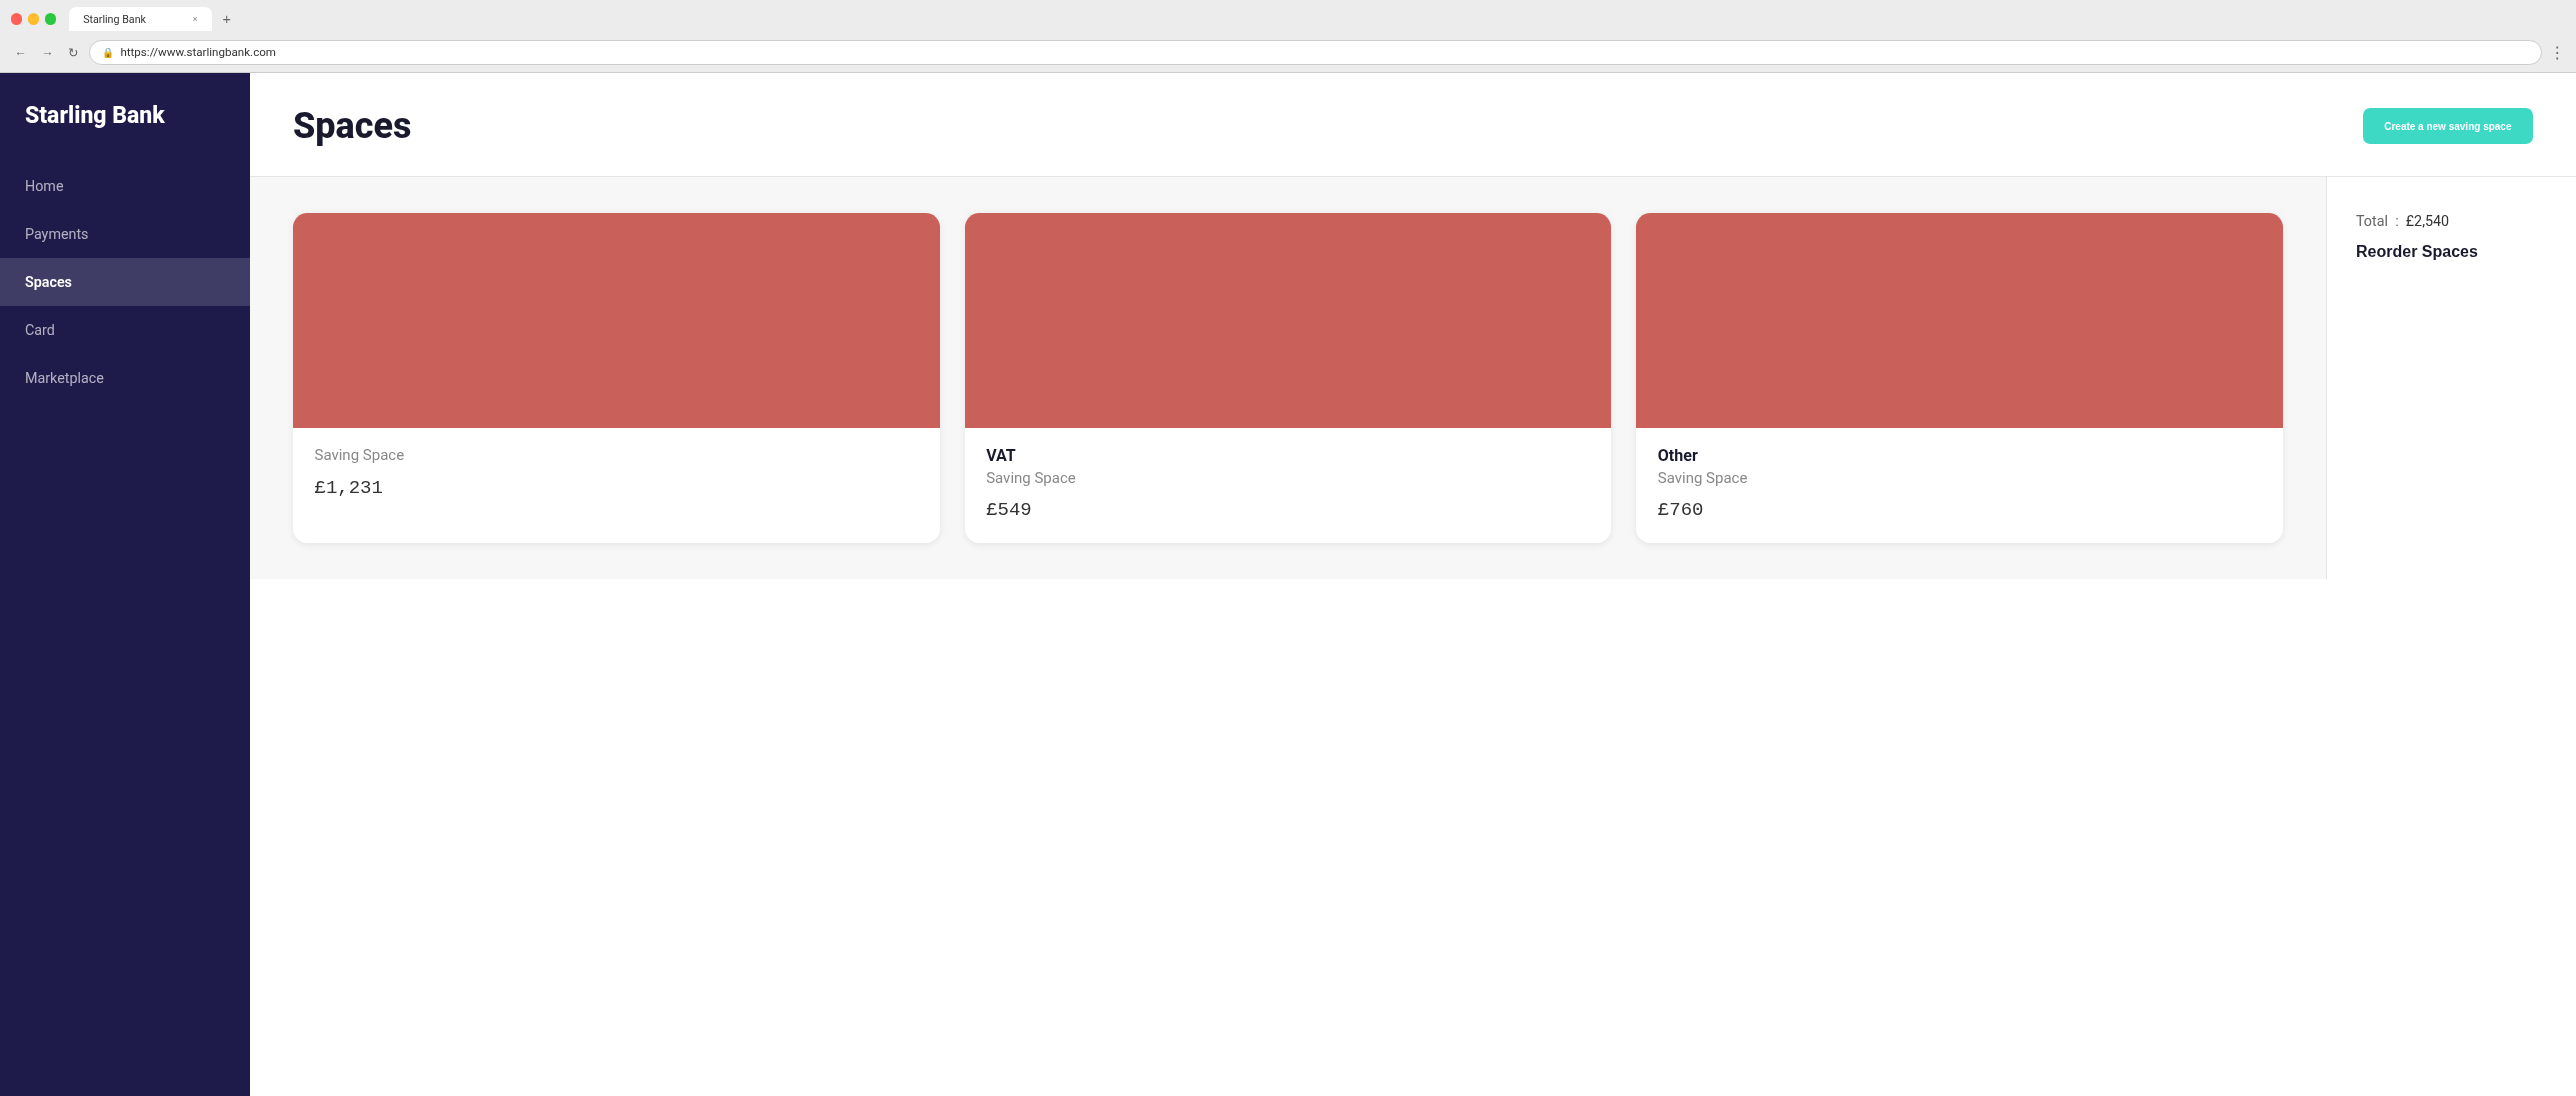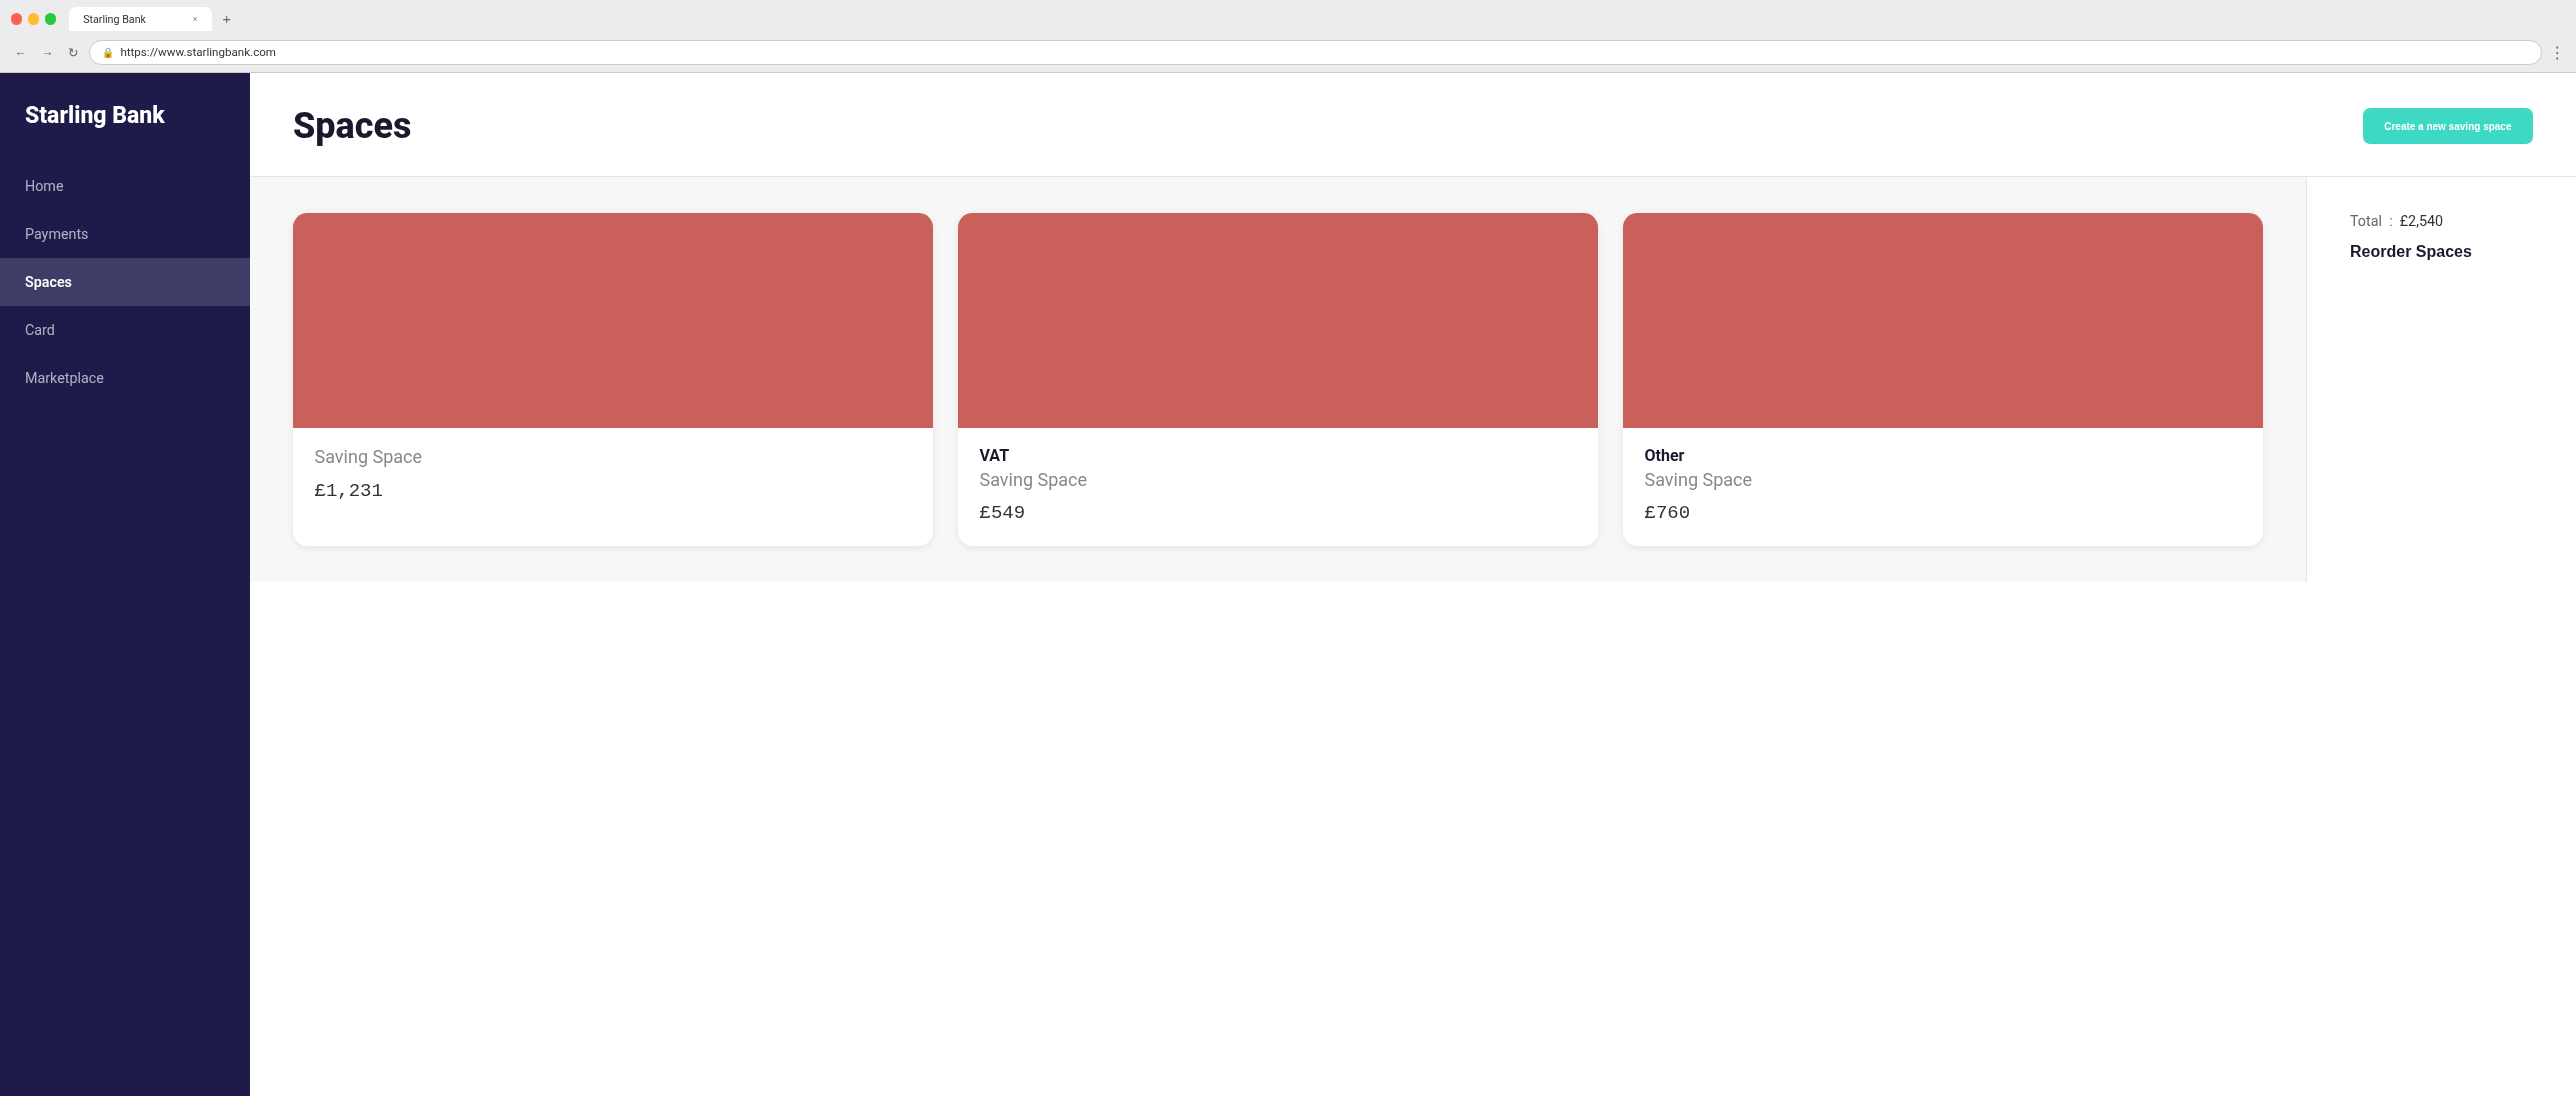--- a/index.html
+++ b/index.html
@@ -217,36 +217,36 @@
     .space-card-body {
       padding: 18px 21.5px 21.5px;
     }
     .space-card-title {
       font-size: 16px;
       font-weight: 700;
       color: #1a1a2e;
       margin-bottom: 3.6px;
     }
     .space-card-type {
-      font-size: 18px;
+      font-size: 15px;
       color: #888;
       margin-bottom: 12.5px;
     }
     .space-card-amount {
       font-size: 19px;
       color: #333;
       font-family: Liberation Mono, monospace;
     }
 
     
     .right-panel {
-      width: 270px;
+      width: 250px;
       background: white;
       border-left: 0.9px solid #e5e5e5;
-      padding: 36px 43px;
+      padding: 36px 29px;
     }
     .total-row {
       display: flex;
       align-items: center;
       gap: 7.2px;
       margin-bottom: 14.3px;
     }
     .total-label {
       font-size: 14.3px;
       color: #666;

